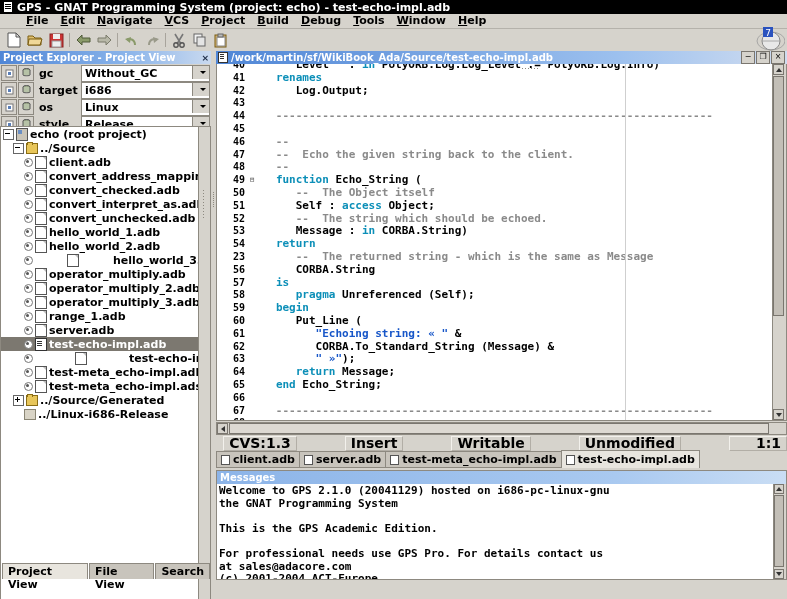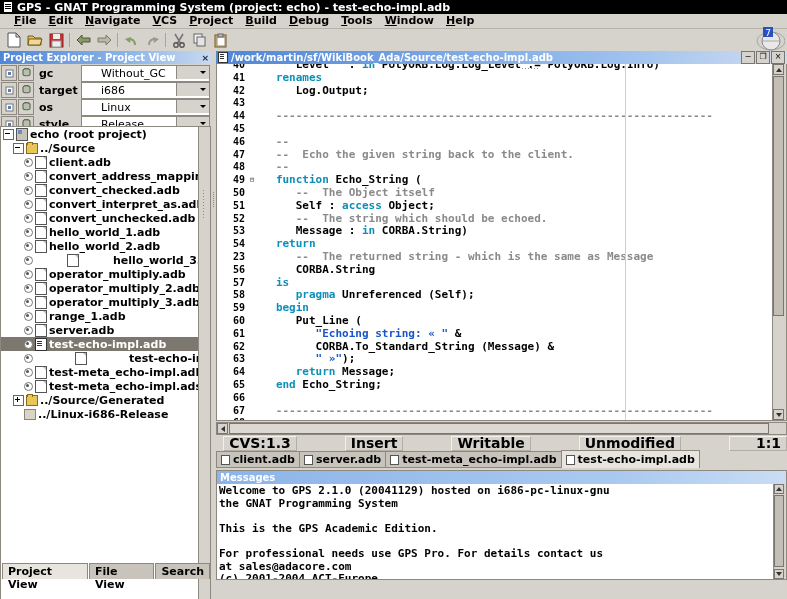--- a/index.html
+++ b/index.html
@@ -20,21 +20,21 @@
   }
   .tb-icon{width:10px;height:10px;flex:0 0 auto;position:relative;}
   .tb-icon:before{content:"";position:absolute;left:1px;top:0;width:8px;height:10px;
     background:#fff;}
   .tb-icon:after{content:"";position:absolute;left:2px;top:2px;width:6px;height:1px;
     box-shadow:0 2px 0 #000,0 4px 0 #000;background:#000;}
 
   
   .menubar{
     height:14px;background:#d6d3cc;border-bottom:1px solid #b5b2ab;
-    display:flex;align-items:center;padding:0 8px;
+    display:flex;align-items:center;padding:0 20px;
   }
   .menu-item{
     font-size:11px;font-weight:bold;padding:0 6px;line-height:14px;cursor:default;
   }
   .menu-item .mn{text-decoration:underline;}
 
   
   .toolbar{
     height:22px;background:#d6d3cc;border-bottom:1px solid #9a968f;
     display:flex;align-items:center;padding:0 4px;gap:1px;position:relative;
@@ -55,21 +55,21 @@
     background:linear-gradient(to right,#4f86d6,#8ab4ea 60%,#c9d9ef);
   }
   .pe-header .x{margin-left:auto;margin-right:2px;color:#20304a;font-size:9px;font-weight:bold;}
   .prop-rows{background:#d6d3cc;padding:1px 0 0 0;}
   .prop-row{display:flex;align-items:center;height:16px;margin:0 1px 1px 1px;}
   .pbtn{width:14px;height:14px;border:1px solid #8d8980;background:#d6d3cc;
     margin-right:1px;display:flex;align-items:center;justify-content:center;}
   .prop-label{width:42px;font-size:11px;font-weight:bold;padding-left:4px;}
   .prop-combo{flex:1;height:15px;border:1px solid #8d8980;background:#fff;
     display:flex;align-items:center;position:relative;}
-  .prop-combo span{font-size:11px;font-weight:normal;padding-left:19px;}
+  .prop-combo span{font-size:11px;font-weight:bold;padding-left:3px;}
   .prop-combo .arrow{position:absolute;right:0;top:0;width:13px;height:13px;
     background:#d6d3cc;border-left:1px solid #8d8980;display:flex;align-items:center;justify-content:center;}
   .prop-combo .arrow i{width:0;height:0;border-left:3px solid transparent;border-right:3px solid transparent;border-top:3px solid #000;display:block;}
 
   .tree{position:absolute;left:0;top:75px;width:200px;height:478px;background:#fff;
     border:1px solid #8d8980;border-right:none;overflow:hidden;}
   .tree-scroll{position:absolute;right:0;top:75px;width:11px;height:480px;background:#d6d3cc;border:1px solid #8d8980;}
   .tree-scroll .grip{position:absolute;left:3px;top:62px;width:5px;height:20px;}
   .tree-scroll .grip i{display:block;width:1px;height:1px;background:#8d8980;margin:1px;float:left;}
 

